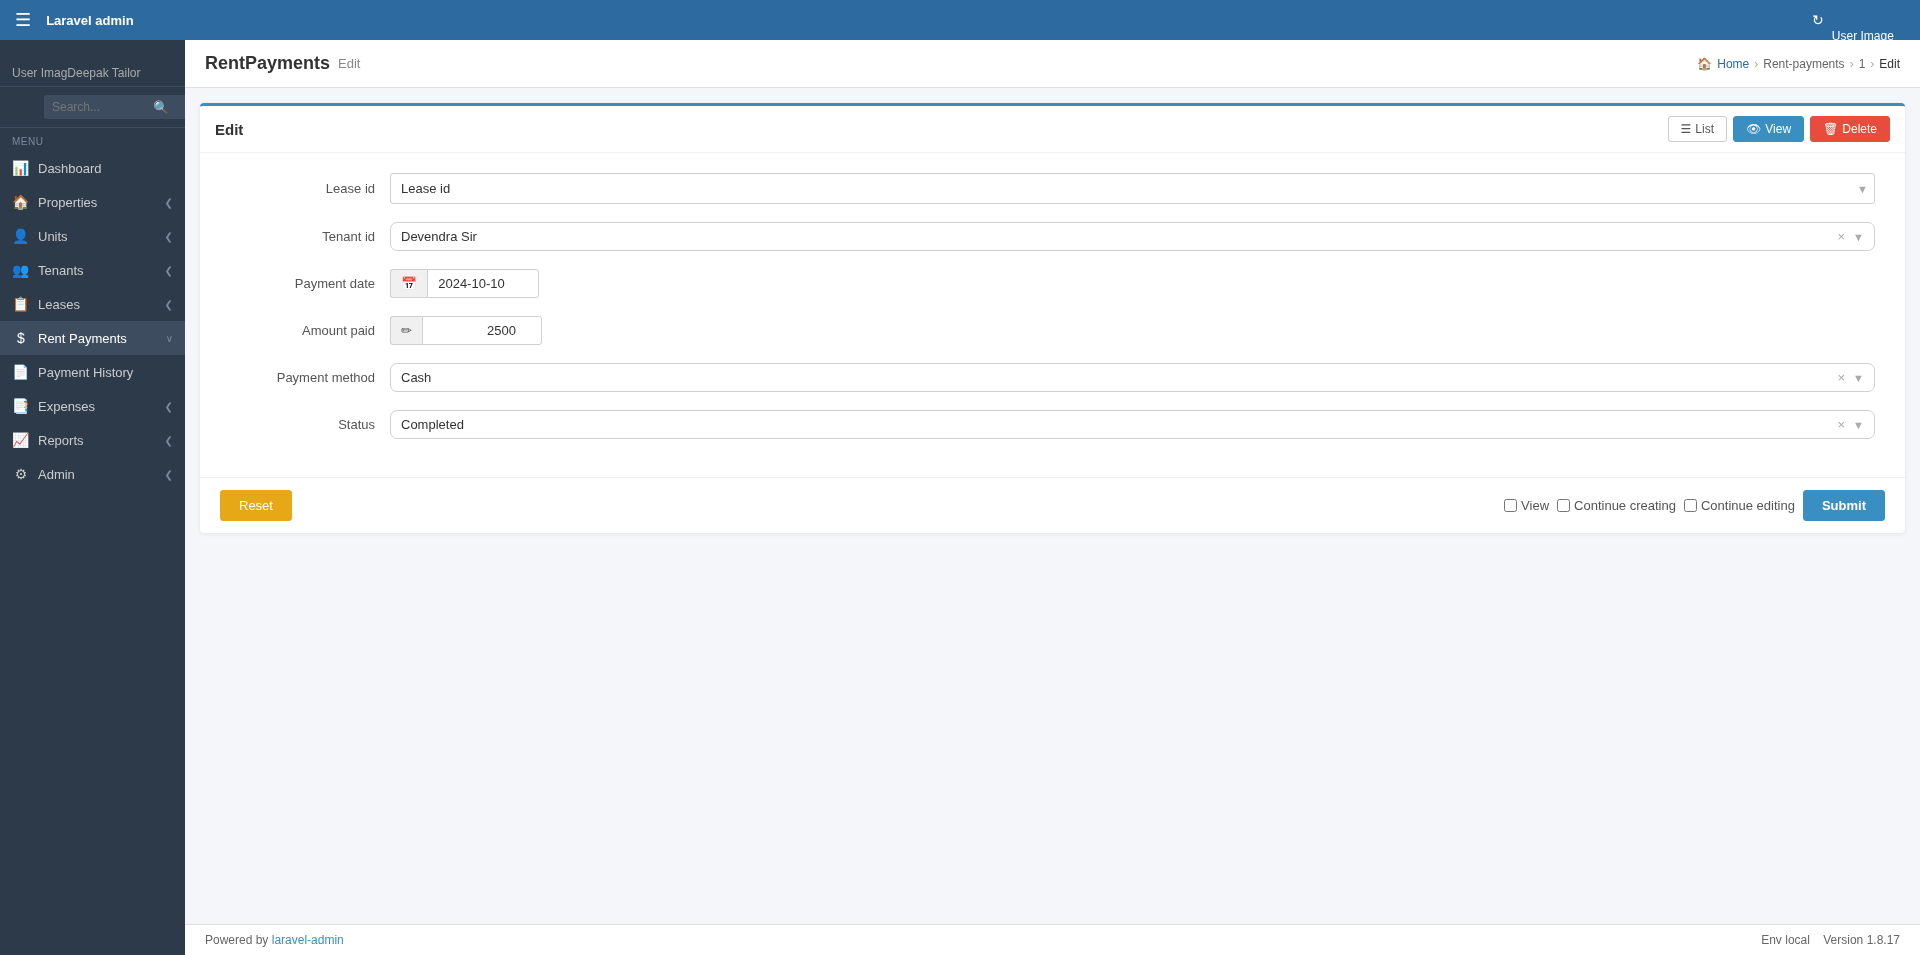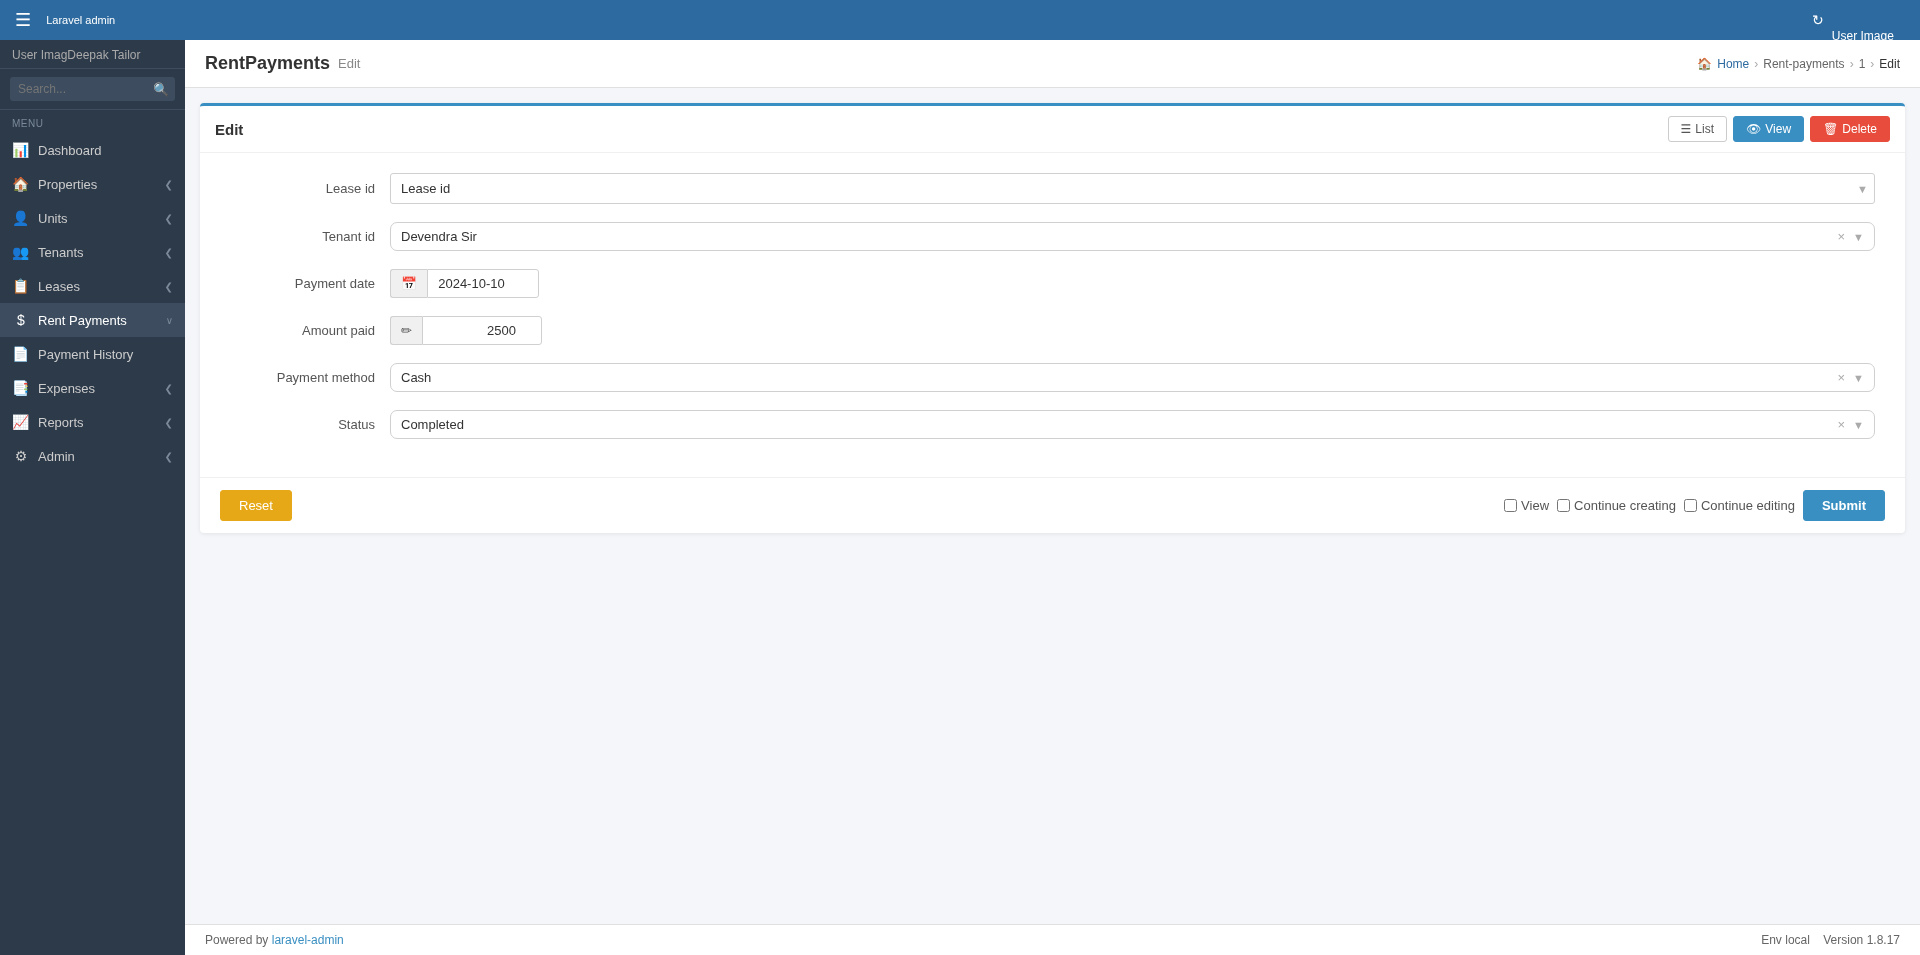--- a/index.html
+++ b/index.html
@@ -9,59 +9,60 @@
     .navbar {
       background: #2d6a9f;
       color: #fff;
       height: 40px;
       display: flex;
       align-items: center;
       padding: 0 15px;
       justify-content: space-between;
       flex-shrink: 0;
     }
-    .navbar-brand { font-size: 11px; font-weight: normal; color: #fff; }
+    .navbar-brand { font-size: 13px; font-weight: bold; color: #fff; }
     .navbar-left { display: flex; align-items: center; gap: 15px; }
     .navbar-right { display: flex; align-items: center; gap: 8px; font-size: 12px; }
     .navbar-right .user-info { display: flex; flex-direction: column; line-height: 1.2; margin-top: 47px; }
     .hamburger { font-size: 18px; cursor: pointer; }
     .refresh-icon { font-size: 14px; cursor: pointer; }
 
     
     .layout { display: flex; flex: 1; overflow: hidden; }
 
     
     .sidebar {
       width: 185px;
       background: #2d3a4a;
       color: #ccc;
       display: flex;
       flex-direction: column;
       flex-shrink: 0;
       overflow-y: auto;
     }
     .sidebar-user {
-      padding: 8px 12px 6px;
+      padding: 26px 12px 6px;
       border-bottom: 1px solid #3d4d5f;
       font-size: 12px;
       color: #aaa;
     }
     .sidebar-search {
       padding: 8px 10px;
       border-bottom: 1px solid #3d4d5f;
     }
     .sidebar-search input {
       width: 100%;
       background: #3d4d5f;
       border: none;
       border-radius: 3px;
       padding: 5px 28px 5px 8px;
       color: #ccc;
       font-size: 12px;
       outline: none;
+      margin-left: 34px;
     }
     .search-wrap { position: relative; }
     .search-wrap .search-icon-btn {
       position: absolute; right: 5px; top: 50%; transform: translateY(-50%);
       background: none; border: none; color: #888; cursor: pointer; font-size: 13px;
     }
     .sidebar-menu-label {
       padding: 8px 12px 4px;
       font-size: 10px;
       text-transform: uppercase;

